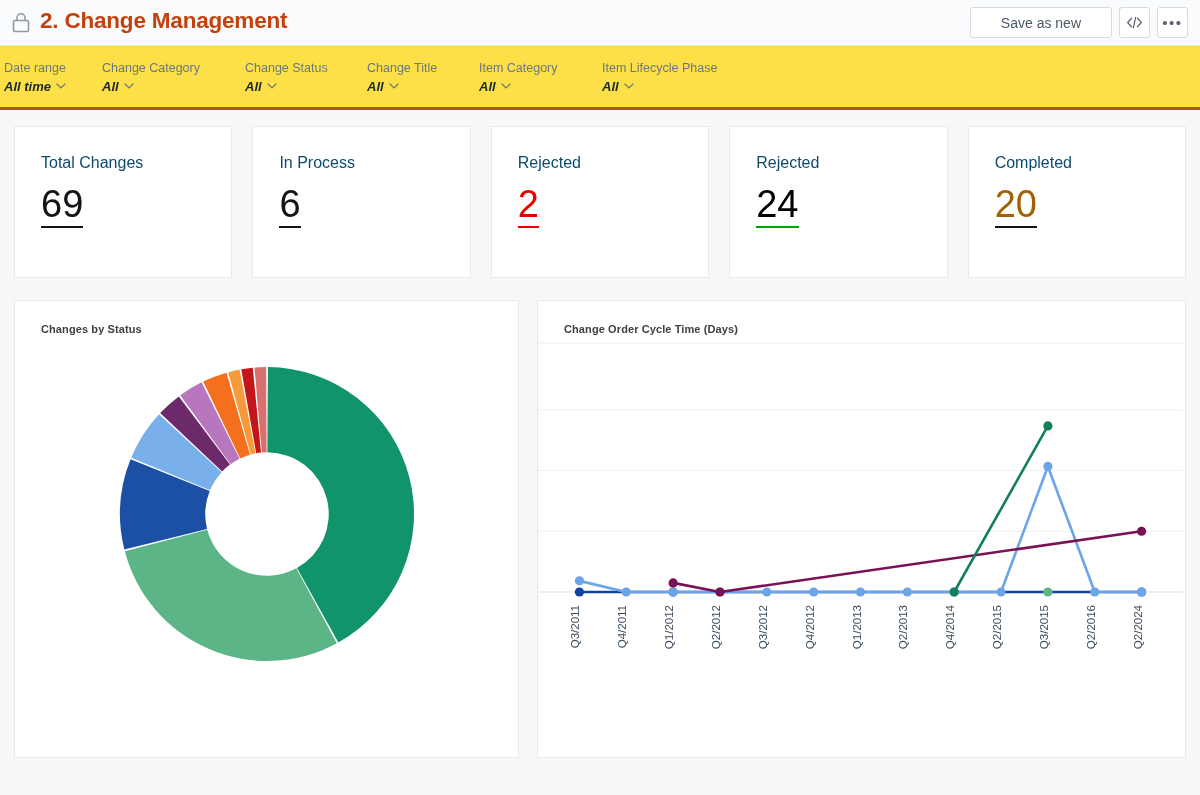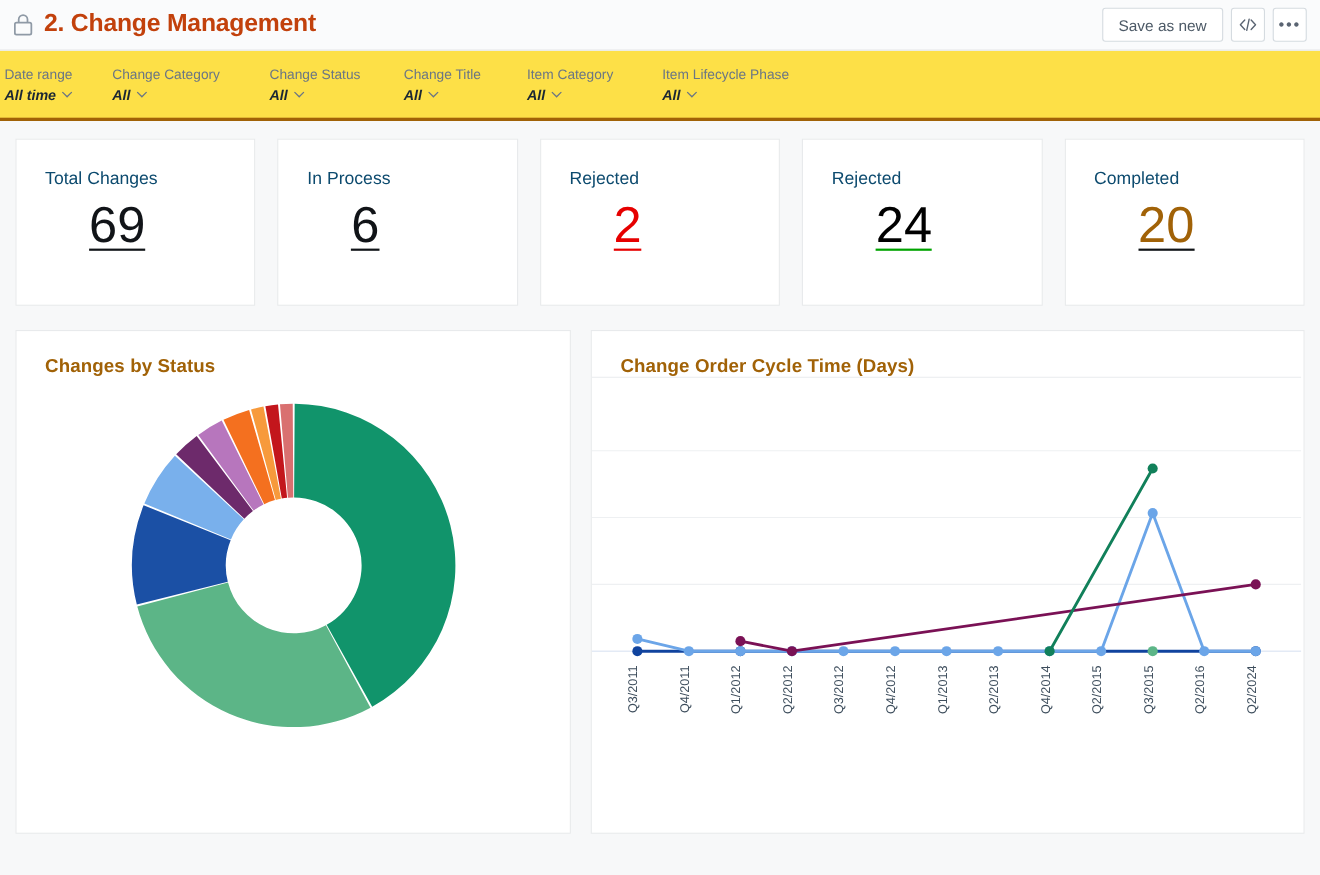--- a/index.html
+++ b/index.html
@@ -37,21 +37,21 @@
     border-radius: 3px;
     height: 31px;
     display: flex;
     align-items: center;
     justify-content: center;
     color: #4c5966;
     font-size: 14px;
     font-family: "Liberation Sans", sans-serif;
     cursor: pointer;
   }
-  .btn-save { padding: 0 14px; }
+  .btn-save { padding: 0 30px; }
   .btn-icon { width: 31px; }
   .btn-icon svg { display: block; }
   .dots { letter-spacing: 1.5px; font-size: 15px; line-height: 10px; color:#5a6472; }
 
   
   .filterbar {
     height: 64px;
     background: #fde047;
     border-bottom: 3px solid #a16207;
     display: flex;
@@ -92,48 +92,47 @@
     height: 152px;
     padding: 26px 0 0 26px;
   }
   .kpi-label {
     font-size: 16px;
     color: #0c4a6e;
     line-height: 20px;
     margin-bottom: 10px;
   }
   .kpi-value {
-    font-size: 46px;
+    font-size: 38px;
     line-height: 42px;
     font-weight: 400;
     color: #111418;
     display: inline-block;
     border-bottom: 2px solid #111418;
     padding-bottom: 1px;
-    margin-left: 40px;
   }
 
   
   .chart-row {
     display: flex;
     padding: 22px 14px 0 14px;
     gap: 18px;
   }
   .chart-card {
     background: #fff;
     border: 1px solid #e8eaec;
     height: 458px;
     position: relative;
   }
   .chart-card.donut { width: 505px; flex: 0 0 505px; }
   .chart-card.line  { flex: 1; }
   .chart-title {
-    font-size: 17px;
+    font-size: 11px;
     font-weight: bold;
-    color: #a16207;
+    color: #404040;
     padding: 22px 0 0 26px;
     letter-spacing: 0.1px;
   }
   .donut-wrap { position: absolute; left: 0; top: 48px; width: 100%; display:flex; justify-content:center; }
   .line-wrap  { position: absolute; left: 0; top: 40px; width: 100%; }
   svg { display: block; }
   .xtick {
     font-size: 11.5px;
     fill: #3d4d5c;
     font-family: "Liberation Sans", sans-serif;

